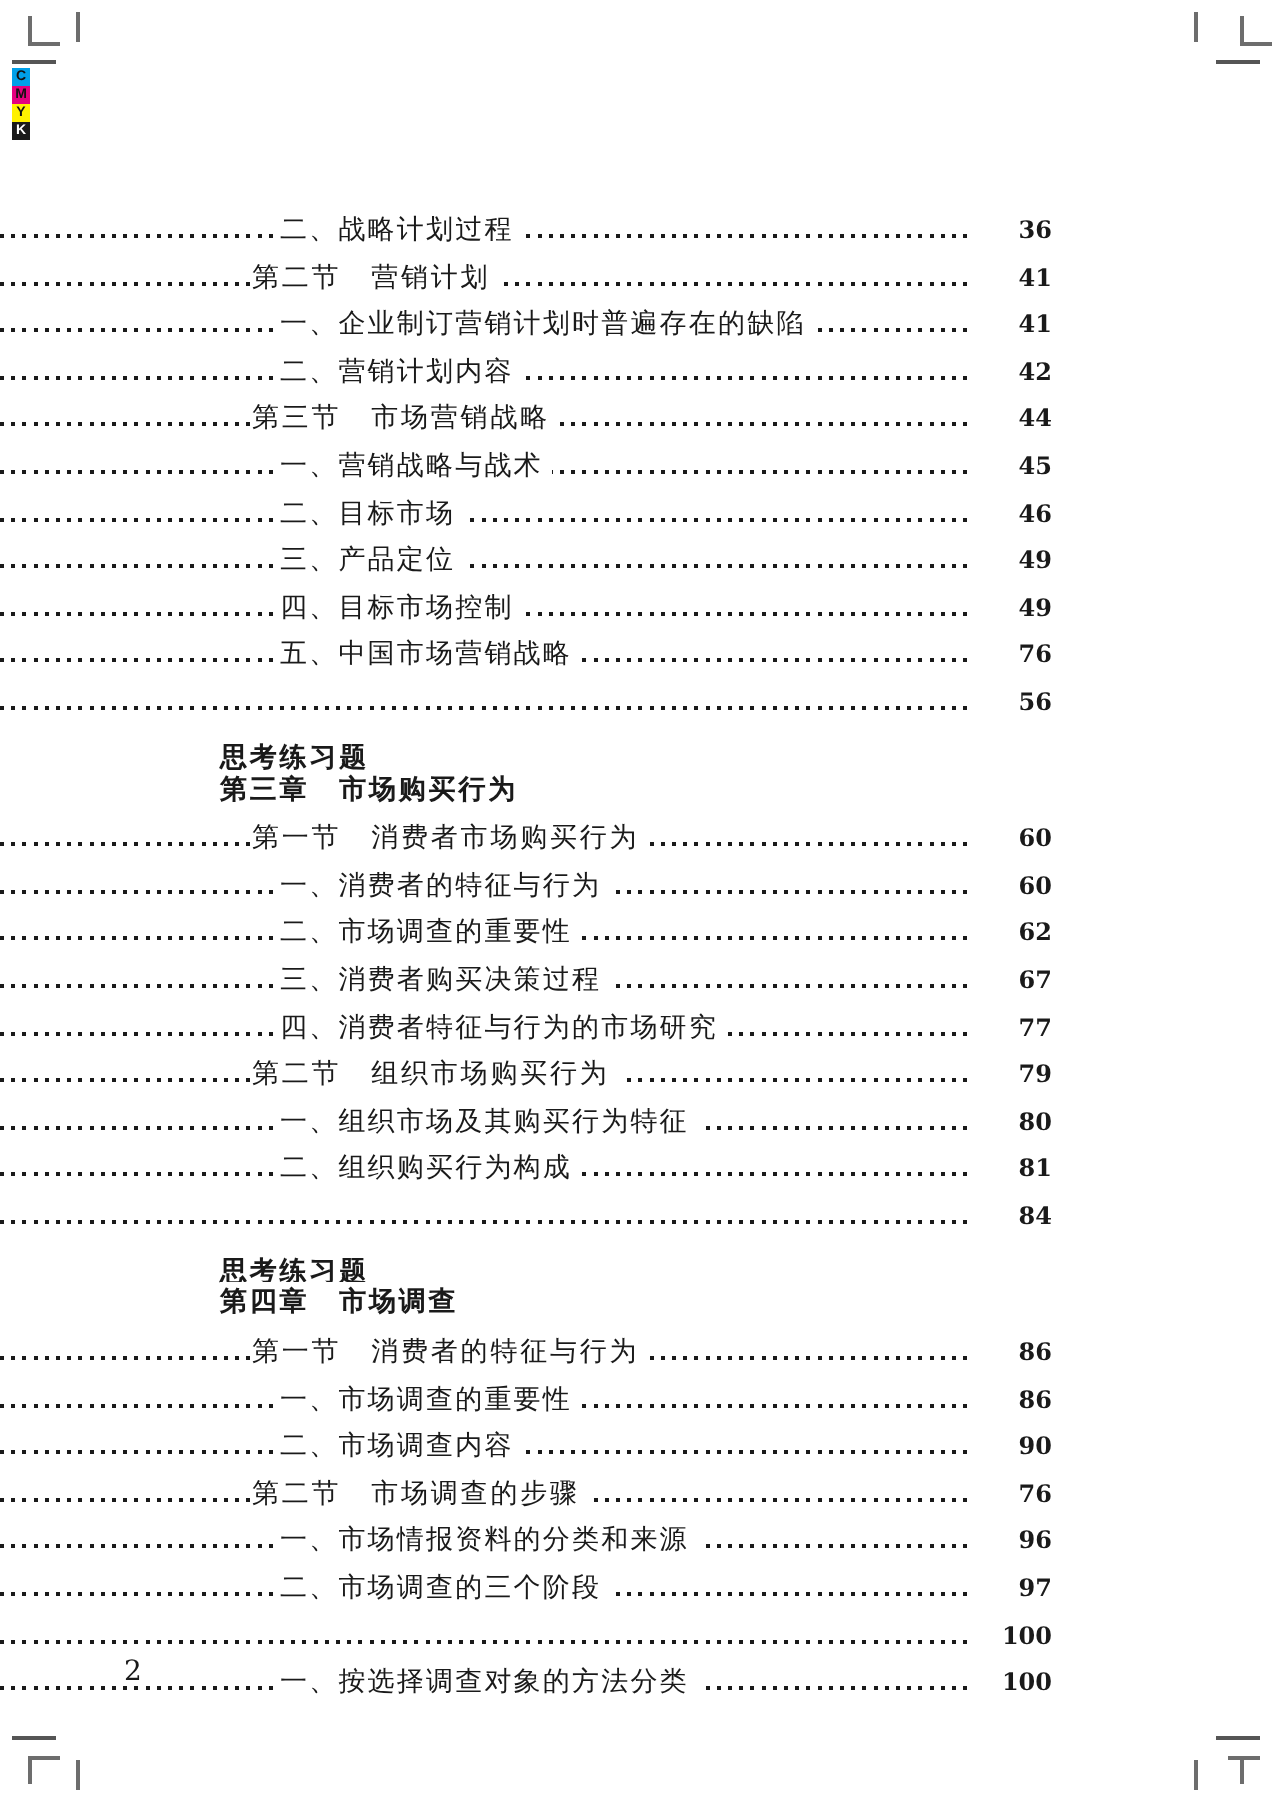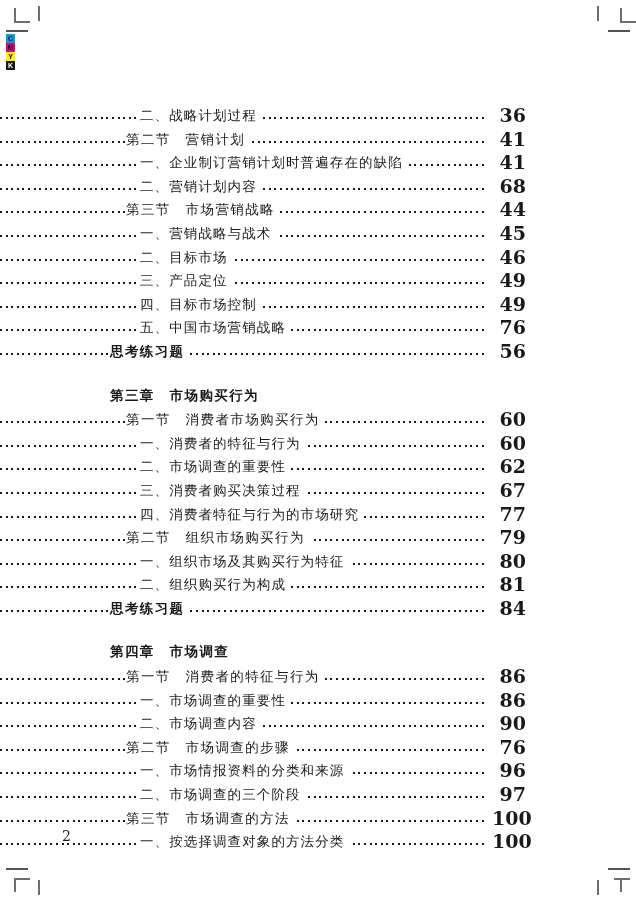--- a/index.html
+++ b/index.html
@@ -74,21 +74,21 @@
   .entry .pageno {
     position: absolute;
     right: 110px;
     top: 0;
     width: 34px;
     text-align: right;
     background: #ffffff;
     padding-left: 5px;
     z-index: 2;
     font-weight: bold;
-    font-size: 19px;
+    font-size: 12px;
     font-family: "DejaVu Serif", "Liberation Serif", serif;
   }
 
   .entry .leader {
     position: absolute;
     top: 0;
     right: 149px;
     left: 0;
     height: 23.6px;
     overflow: hidden;
@@ -103,21 +103,21 @@
     background-image: repeating-linear-gradient(
         to right,
         #1a1a1a 0px, #1a1a1a 2px,
         transparent 2px, transparent 5.6px);
   }
 
   
   .lvl-chapter .label { left: 110px; font-weight: bold; letter-spacing: 1.4px; font-family: Liberation Mono, monospace; }
   .lvl-section .label { left: 126px; font-weight: normal; letter-spacing: 1.4px; }
   .lvl-item    .label { left: 140px; font-weight: normal; }
-  .lvl-exercise .label { left: 110px; font-weight: bold; letter-spacing: 1.4px; }
+  .lvl-exercise .label { left: 110px; font-weight: bold; letter-spacing: 1.4px; margin-top: 28px; }
 
   .gap { height: 21px; }
 
   .page-number {
     position: absolute;
     left: 62px;
     top: 828px;
     font-size: 14px;
     font-family: "DejaVu Serif", "Liberation Serif", serif;
     color: #1a1a1a;
@@ -170,21 +170,21 @@
         <span class="pageno">41</span>
       </div>
       <div class="entry lvl-item">
         <span class="leader"></span>
         <span class="label">一、企业制订营销计划时普遍存在的缺陷</span>
         <span class="pageno">41</span>
       </div>
       <div class="entry lvl-item">
         <span class="leader"></span>
         <span class="label">二、营销计划内容</span>
-        <span class="pageno">68</span>
+        <span class="pageno">42</span>
       </div>
       <div class="entry lvl-section">
         <span class="leader"></span>
         <span class="label">第三节　市场营销战略</span>
         <span class="pageno">44</span>
       </div>
       <div class="entry lvl-item">
         <span class="leader"></span>
         <span class="label">一、营销战略与战术</span>
         <span class="pageno">45</span>
@@ -292,21 +292,20 @@
         <span class="label">一、市场情报资料的分类和来源</span>
         <span class="pageno">96</span>
       </div>
       <div class="entry lvl-item">
         <span class="leader"></span>
         <span class="label">二、市场调查的三个阶段</span>
         <span class="pageno">97</span>
       </div>
       <div class="entry lvl-section">
         <span class="leader"></span>
-        <span class="label">第三节　市场调查的方法</span>
         <span class="pageno">100</span>
       </div>
       <div class="entry lvl-item">
         <span class="leader"></span>
         <span class="label">一、按选择调查对象的方法分类</span>
         <span class="pageno">100</span>
       </div>
     </div>
 
   <div class="page-number">2</div>

